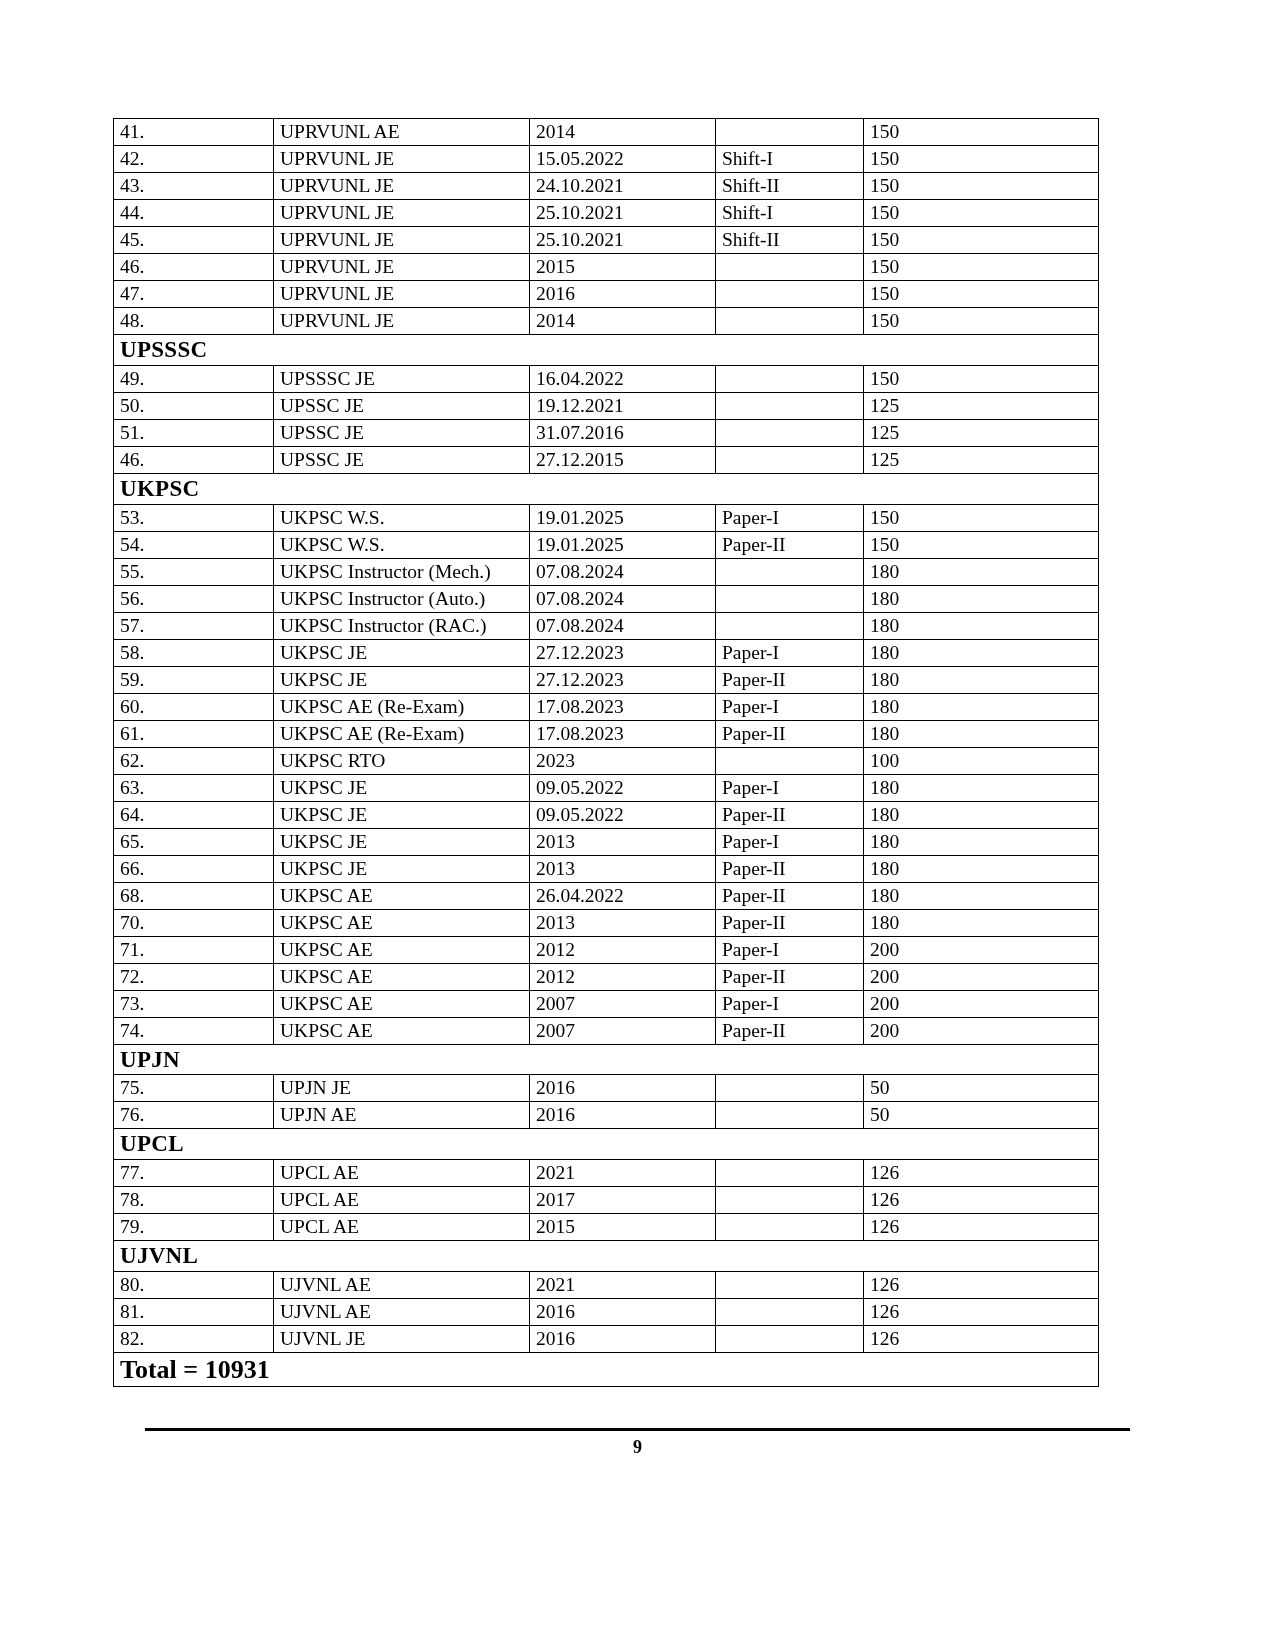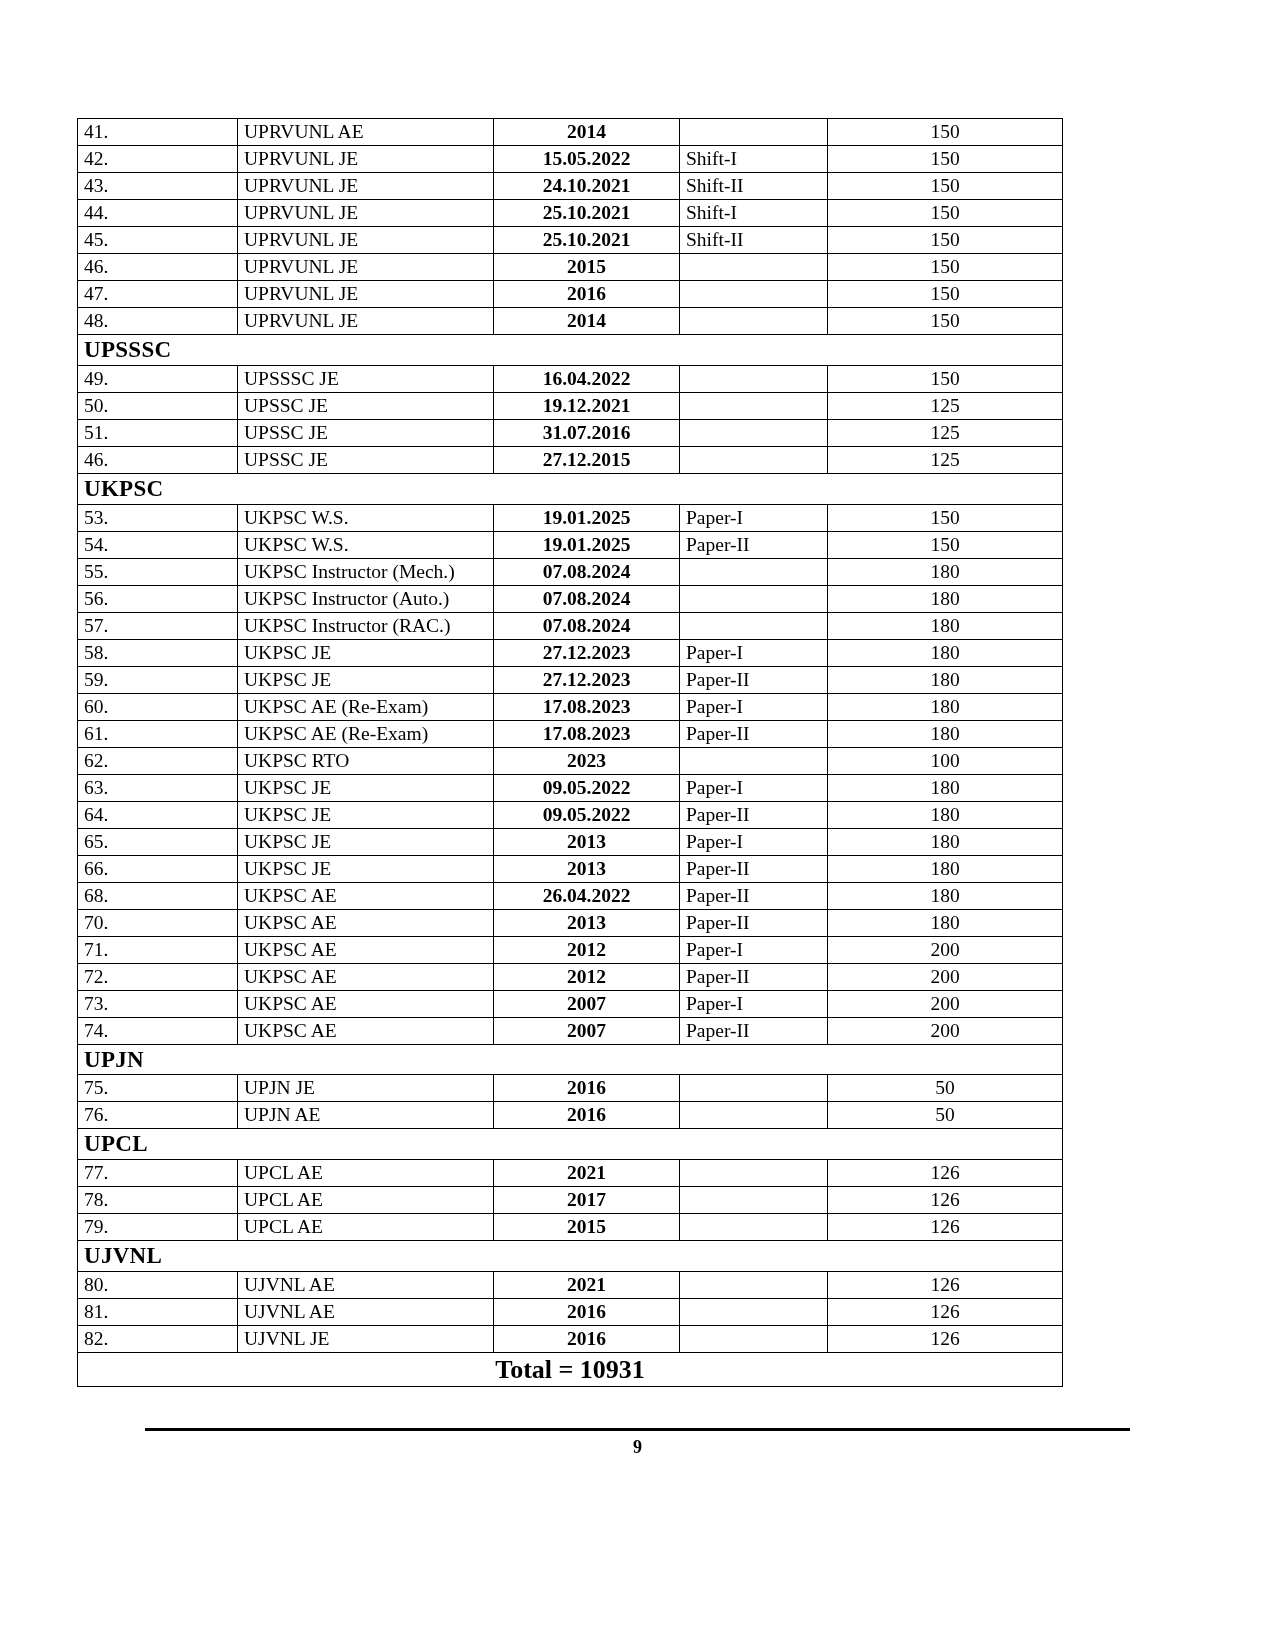--- a/index.html
+++ b/index.html
@@ -14,21 +14,21 @@
     color: #000000;
     position: relative;
   }
   .page {
     position: absolute;
     left: 0;
     top: 0;
     width: 1275px;
     height: 1650px;
     box-sizing: border-box;
-    padding: 118px 145px 0 77px;
+    padding: 118px 145px 0 113px;
   }
   table.exam-table {
     border-collapse: collapse;
     width: 985px;
     table-layout: fixed;
     font-size: 19.5px;
   }
   table.exam-table td {
     border: 1.3px solid #000000;
     padding: 2px 6px;
@@ -37,32 +37,32 @@
     height: 22px;
   }
   col.c-sn { width: 160px; }
   col.c-name { width: 256px; }
   col.c-date { width: 186px; }
   col.c-shift { width: 148px; }
   col.c-marks { width: 235px; }
 
   td.sn { text-align: left; padding-left: 12px; }
   td.name { text-align: left; padding-left: 10px; }
-  td.date { text-align: center; font-weight: bold; }
+  td.date { text-align: left; }
   td.shift { text-align: left; }
-  td.marks { text-align: center; }
+  td.marks { text-align: left; }
 
   td.section-head {
     font-weight: bold;
     font-size: 23px;
     height: 30px;
     letter-spacing: 0.3px;
   }
   td.total-cell {
-    text-align: center;
+    text-align: left;
     font-weight: bold;
     font-size: 26px;
     padding-right: 10px;
     height: 38px;
   }
   .footer-rule {
     position: absolute;
     left: 145px;
     top: 1428px;
     width: 985px;

